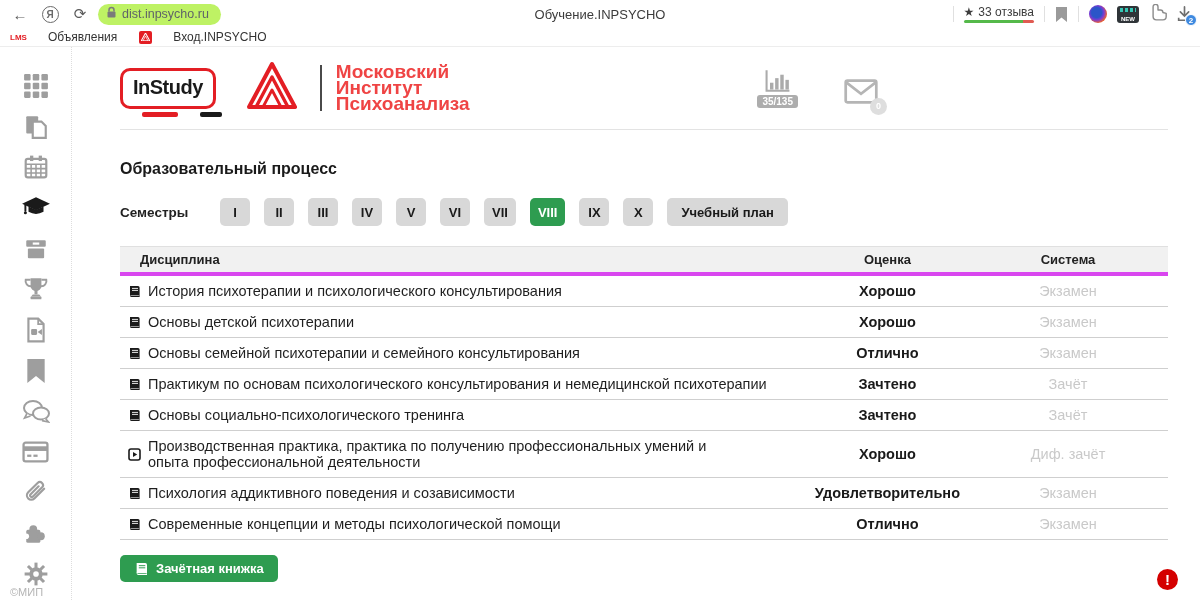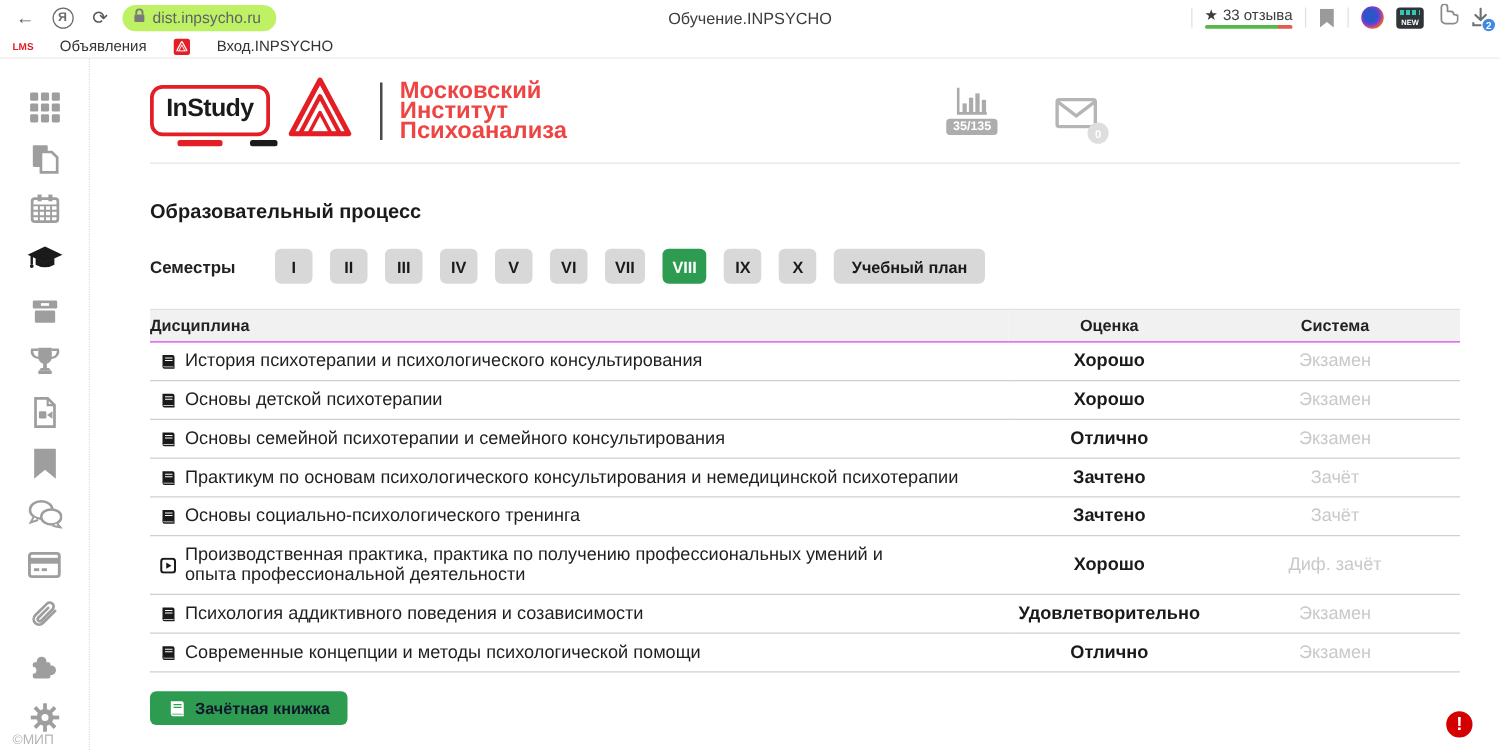--- a/index.html
+++ b/index.html
@@ -33,21 +33,21 @@
   .app { display:flex; height:553px; }
   .sidebar { width:72px; border-right:1px dotted #ddd; display:flex; flex-direction:column; align-items:center; padding-top:24px; position:relative; }
   .side-ic { width:30px; height:30px; margin-bottom:11px; display:flex; align-items:center; justify-content:center; cursor:pointer; }
   .side-ic svg { display:block; }
   .copyright { position:absolute; bottom:2px; left:10px; font-size:11px; color:#b5b5b5; }
 
   .content { flex:1; padding:14px 32px 0 48px; position:relative; }
 
   
   .hdr { display:flex; align-items:center; padding-bottom:14px; border-bottom:1px solid #e3e3e3; }
-  .instudy-wrap { position:relative; margin-right:14px; }
+  .instudy-wrap { position:relative; margin-right:30px; }
   .instudy-box { border:3px solid #e31e24; border-radius:10px; padding:5px 10px 7px; font-size:20px; font-weight:800; color:#1a1a1a; letter-spacing:-0.5px; }
   .instudy-stand-r { position:absolute; left:22px; bottom:-8px; width:36px; height:5px; background:#e31e24; border-radius:2px; }
   .instudy-stand-b { position:absolute; right:-6px; bottom:-8px; width:22px; height:5px; background:#1a1a1a; border-radius:2px; }
   .tri-logo { margin-right:22px; }
   .hdr-div { width:2px; height:46px; background:#4a4a4a; margin-right:14px; }
   .inst-name { font-size:19px; font-weight:bold; color:#ef4444; line-height:16px; white-space:pre-line; width:130px; }
   .hdr-icons { margin-left:auto; margin-right:290px; display:flex; align-items:flex-end; gap:46px; }
   .rating-wrap { display:flex; flex-direction:column; align-items:center; cursor:pointer; }
   .rating-badge { margin-top:2px; background:#adadad; color:#fff; font-size:10px; font-weight:bold; border-radius:3px; padding:1px 5px; }
   .mail-wrap { position:relative; cursor:pointer; margin-top:4px; }
@@ -57,29 +57,29 @@
   .h1 { margin-top:30px; font-size:16px; font-weight:bold; color:#1a1a1a; }
   .sem-row { margin-top:20px; display:flex; align-items:center;gap:15px; }
   .sem-label { font-size:13.5px; font-weight:bold; width:85px; }
   .tabs { display:flex; gap:14px; }
   .tab { min-width:30px; height:28px; padding:0 8px; background:#d8d8d8; border-radius:5px; display:flex; align-items:center; justify-content:center; font-size:13px; font-weight:bold; color:#1a1a1a; cursor:pointer; }
   .tab.active { background:var(--accent-green,#2e9c50); color:#fff; }
   .tab.wide { padding:0 14px; }
 
   table.grades { margin-top:20px; width:100%; border-collapse:collapse; }
   table.grades col.c1 { width:auto; } table.grades col.c2 { width:160px; } table.grades col.c3 { width:200px; }
-  table.grades thead td { background:#f1f1f1; border-top:1px solid #e0e0e0; border-bottom:1px solid #d946ef; font-size:13px; font-weight:bold; padding:5px 0; }
+  table.grades thead td { background:#f1f1f1; border-top:1px solid #e0e0e0; border-bottom:4px solid #d946ef; font-size:13px; font-weight:bold; padding:5px 20px; }
   table.grades thead td.cc { text-align:center; }
   table.grades tbody td { border-bottom:1px solid #cfcfcf; padding:7px 8px; font-size:14.5px; vertical-align:middle; }
   .disc { display:flex; align-items:center; gap:7px; color:#1f1f1f; cursor:pointer; }
   .disc .ic { flex:0 0 auto; display:flex; }
   td.grade { text-align:center; font-size:13.5px; font-weight:bold; color:#1a1a1a; }
   td.sys { text-align:center; font-size:13.5px; color:#c9c9c9; }
 
-  .gradebook-btn { margin-top:15px; display:inline-flex; align-items:center; gap:7px; background:var(--accent-green,#2e9c50); color:#0f172a; font-size:13px; font-weight:bold; border:none; border-radius:5px; height:27px; padding:0 14px; cursor:pointer; }
+  .gradebook-btn { margin-top:15px; display:inline-flex; align-items:center; gap:7px; background:var(--accent-green,#2e9c50); color:#ffffff; font-size:13px; font-weight:bold; border:none; border-radius:5px; height:27px; padding:0 14px; cursor:pointer; }
   .alert-circle { position:absolute; right:22px; bottom:10px; width:21px; height:21px; border-radius:50%; background:var(--alert-red,#d40000); color:#fff; font-weight:bold; font-size:15px; display:flex; align-items:center; justify-content:center; cursor:pointer; }
 </style>
 </head>
 <body>
 
 <div class="page">
 
   <div class="chrome">
     <div class="nav-btn">←</div>
     <div class="nav-btn">

